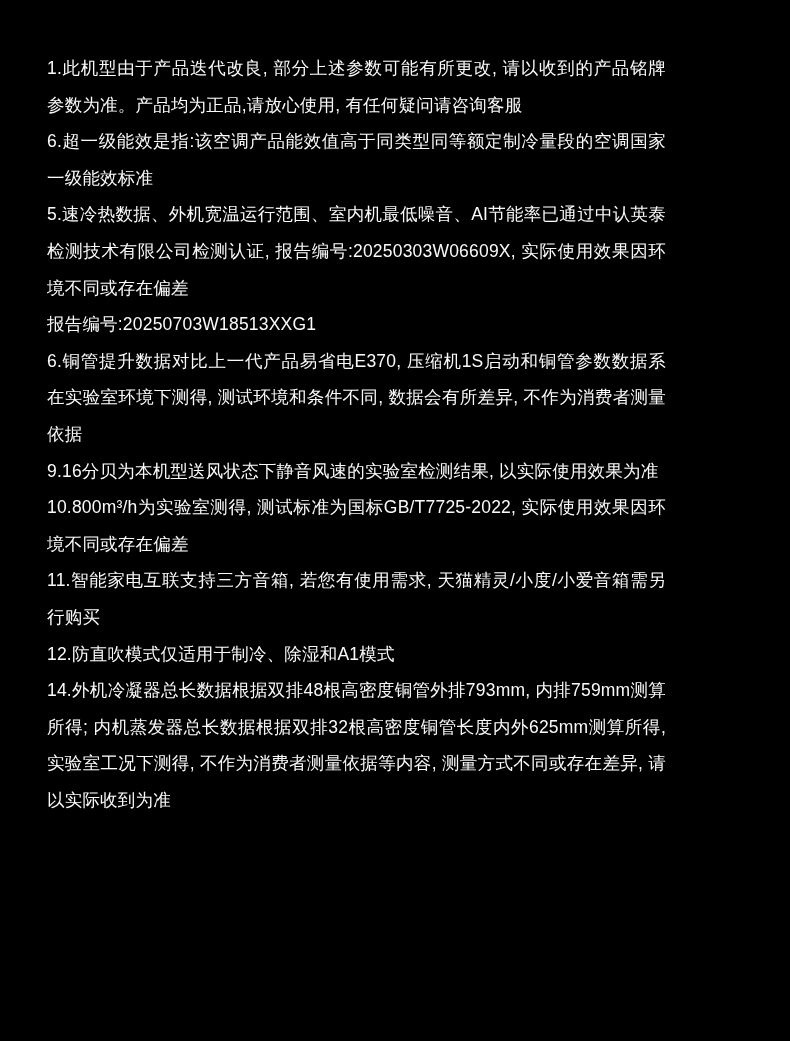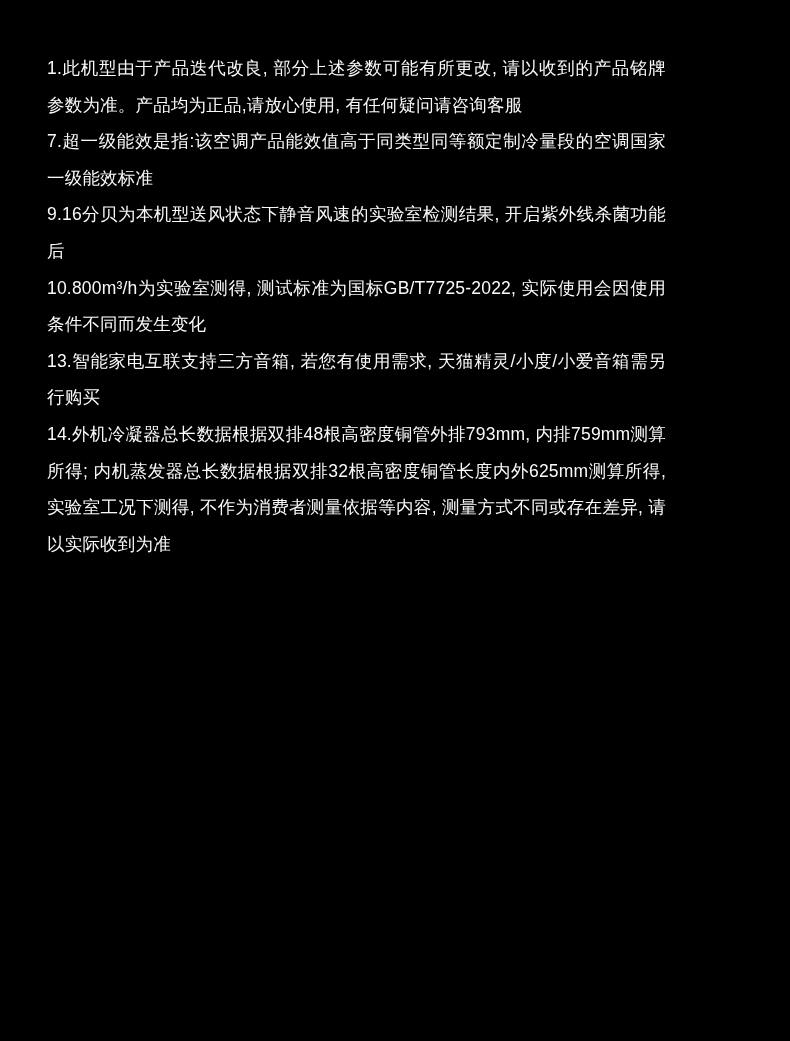--- a/index.html
+++ b/index.html
@@ -31,18 +31,22 @@
     padding: 0;
     white-space: pre-line;      
     overflow-wrap: break-word;
   }
 </style>
 </head>
 <body style="background: rgb(0, 0, 0);">
 
 <div class="notes-section" style="color: rgb(250, 250, 250);">
   <p class="note">1.此机型由于产品迭代改良, 部分上述参数可能有所更改, 请以收到的产品铭牌参数为准。产品均为正品,请放心使用, 有任何疑问请咨询客服</p>
-  <p class="note">7.超一级能效是指:该空调产品能效值高于同类型同等额定制冷量段的空调国家一级能效标准</p>
-  <p class="note">9.16分贝为本机型送风状态下静音风速的实验室检测结果, 开启紫外线杀菌功能后</p>
-  <p class="note">10.800m³/h为实验室测得, 测试标准为国标GB/T7725-2022, 实际使用会因使用条件不同而发生变化</p>
-  <p class="note">13.智能家电互联支持三方音箱, 若您有使用需求, 天猫精灵/小度/小爱音箱需另行购买</p>
+  <p class="note">6.超一级能效是指:该空调产品能效值高于同类型同等额定制冷量段的空调国家一级能效标准</p>
+  <p class="note">5.速冷热数据、外机宽温运行范围、室内机最低噪音、AI节能率已通过中认英泰检测技术有限公司检测认证, 报告编号:20250303W06609X, 实际使用效果因环境不同或存在偏差
+报告编号:20250703W18513XXG1</p>
+  <p class="note">6.铜管提升数据对比上一代产品易省电E370, 压缩机1S启动和铜管参数数据系在实验室环境下测得, 测试环境和条件不同, 数据会有所差异, 不作为消费者测量依据</p>
+  <p class="note">9.16分贝为本机型送风状态下静音风速的实验室检测结果, 以实际使用效果为准</p>
+  <p class="note">10.800m³/h为实验室测得, 测试标准为国标GB/T7725-2022, 实际使用效果因环境不同或存在偏差</p>
+  <p class="note">11.智能家电互联支持三方音箱, 若您有使用需求, 天猫精灵/小度/小爱音箱需另行购买</p>
+  <p class="note">12.防直吹模式仅适用于制冷、除湿和A1模式</p>
   <p class="note">14.外机冷凝器总长数据根据双排48根高密度铜管外排793mm, 内排759mm测算所得; 内机蒸发器总长数据根据双排32根高密度铜管长度内外625mm测算所得, 实验室工况下测得, 不作为消费者测量依据等内容, 测量方式不同或存在差异, 请以实际收到为准</p>
 </div>
 
 </body></html>

